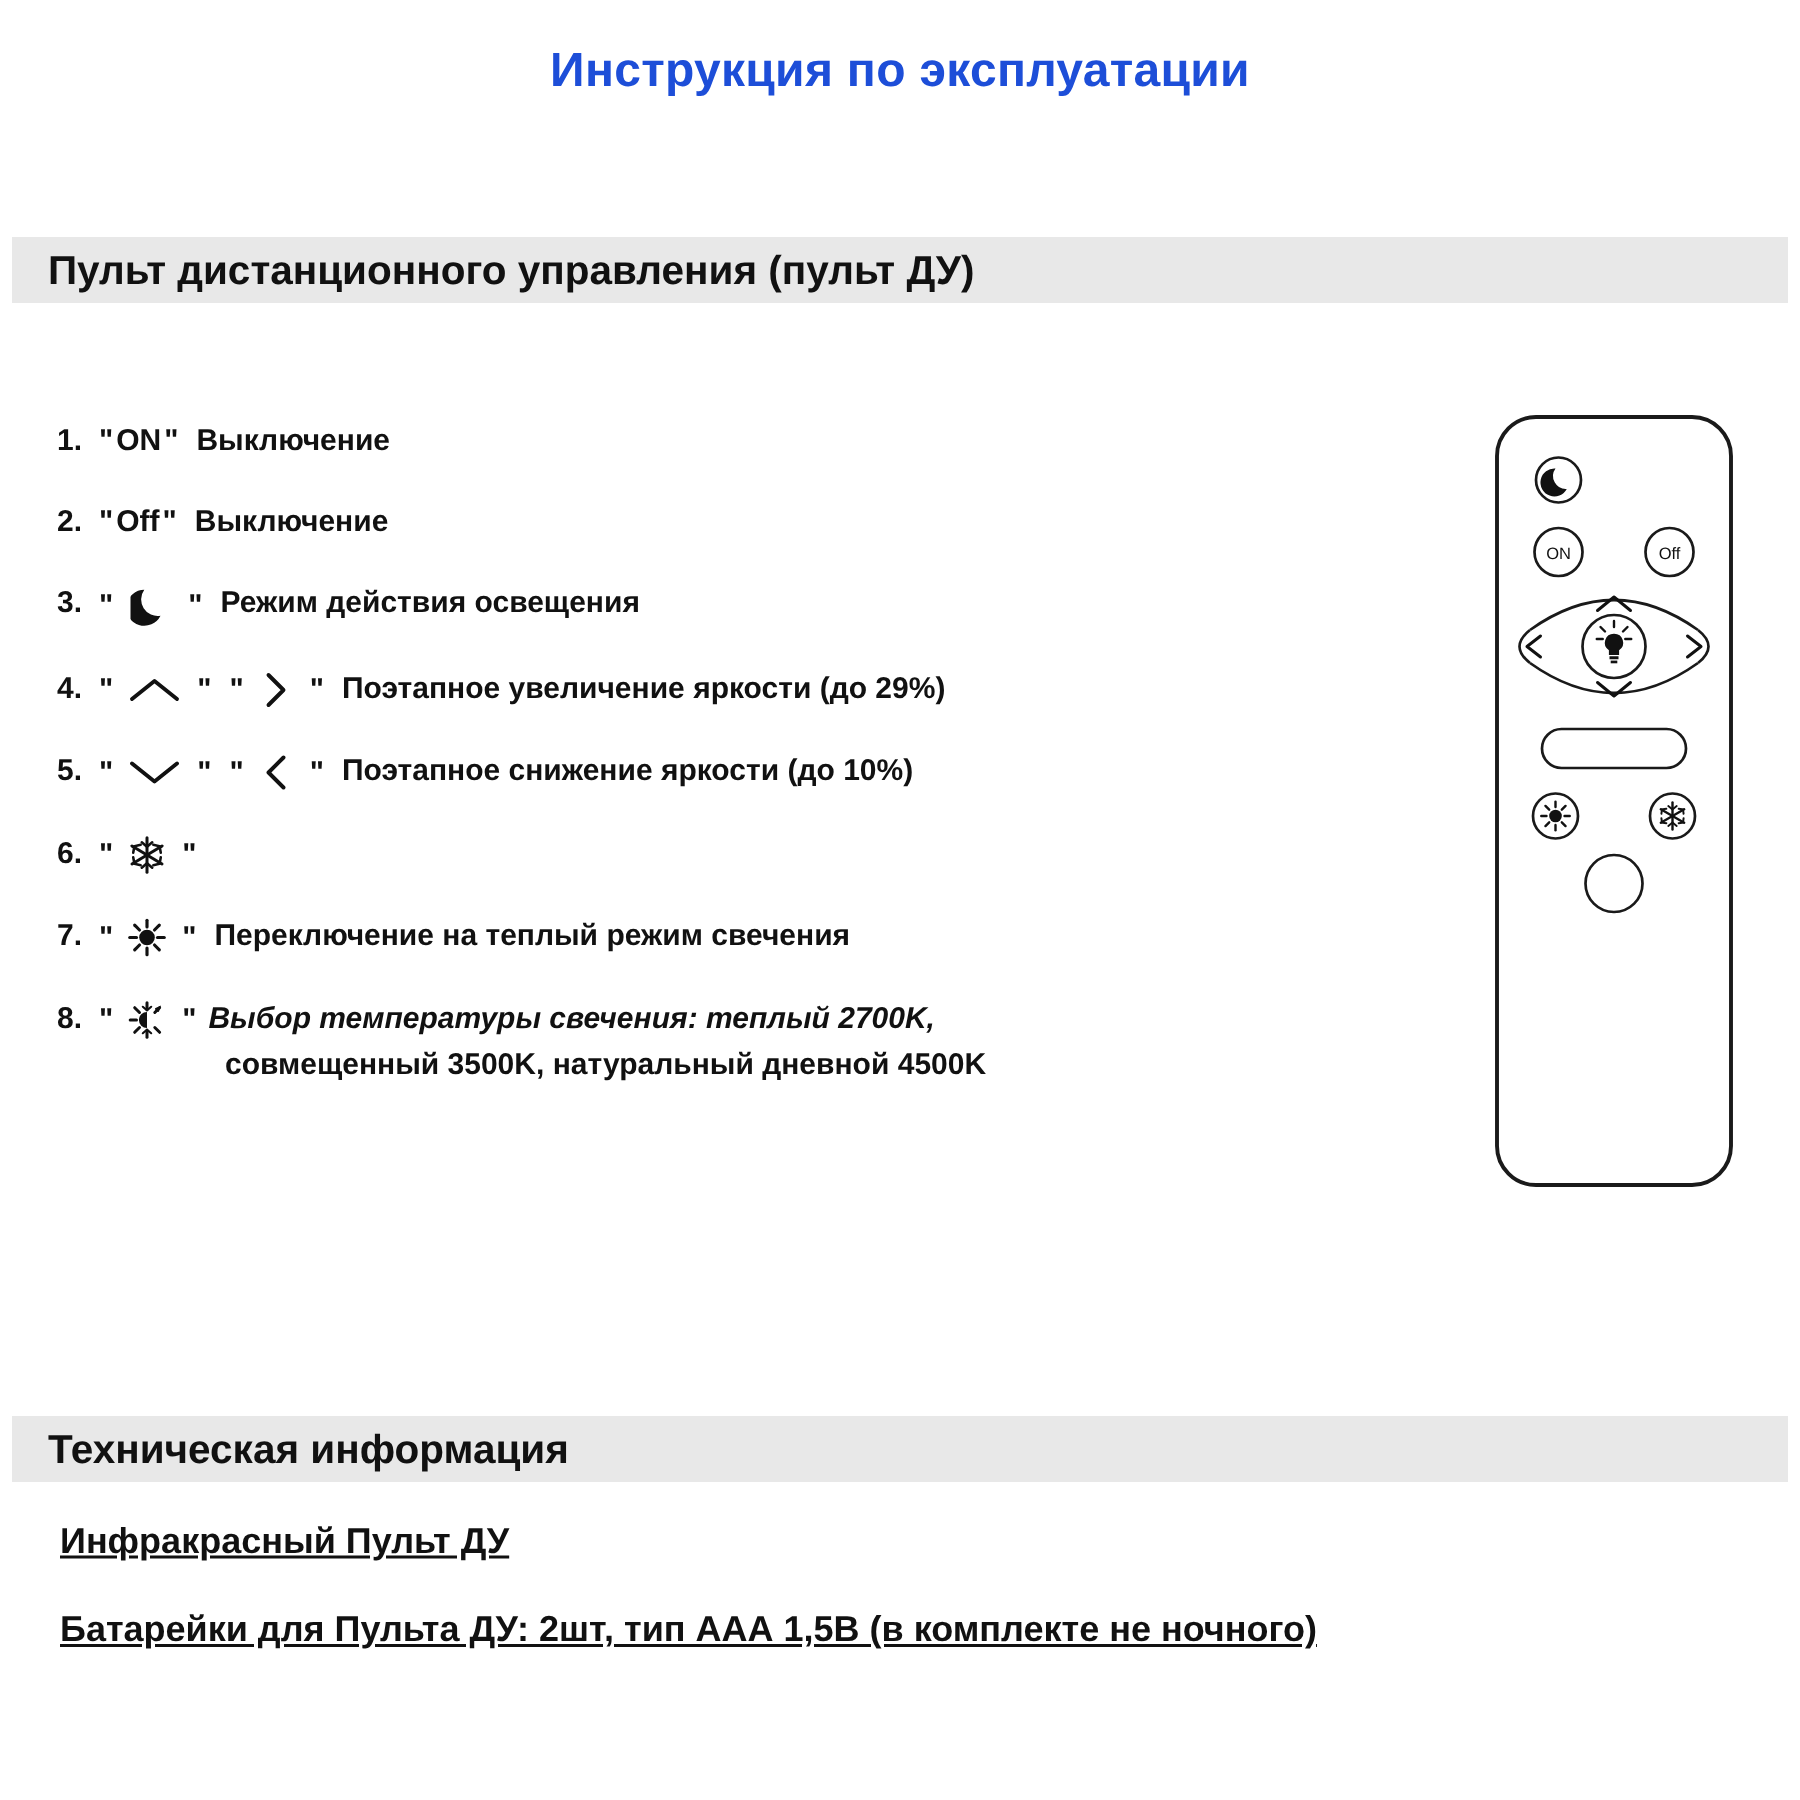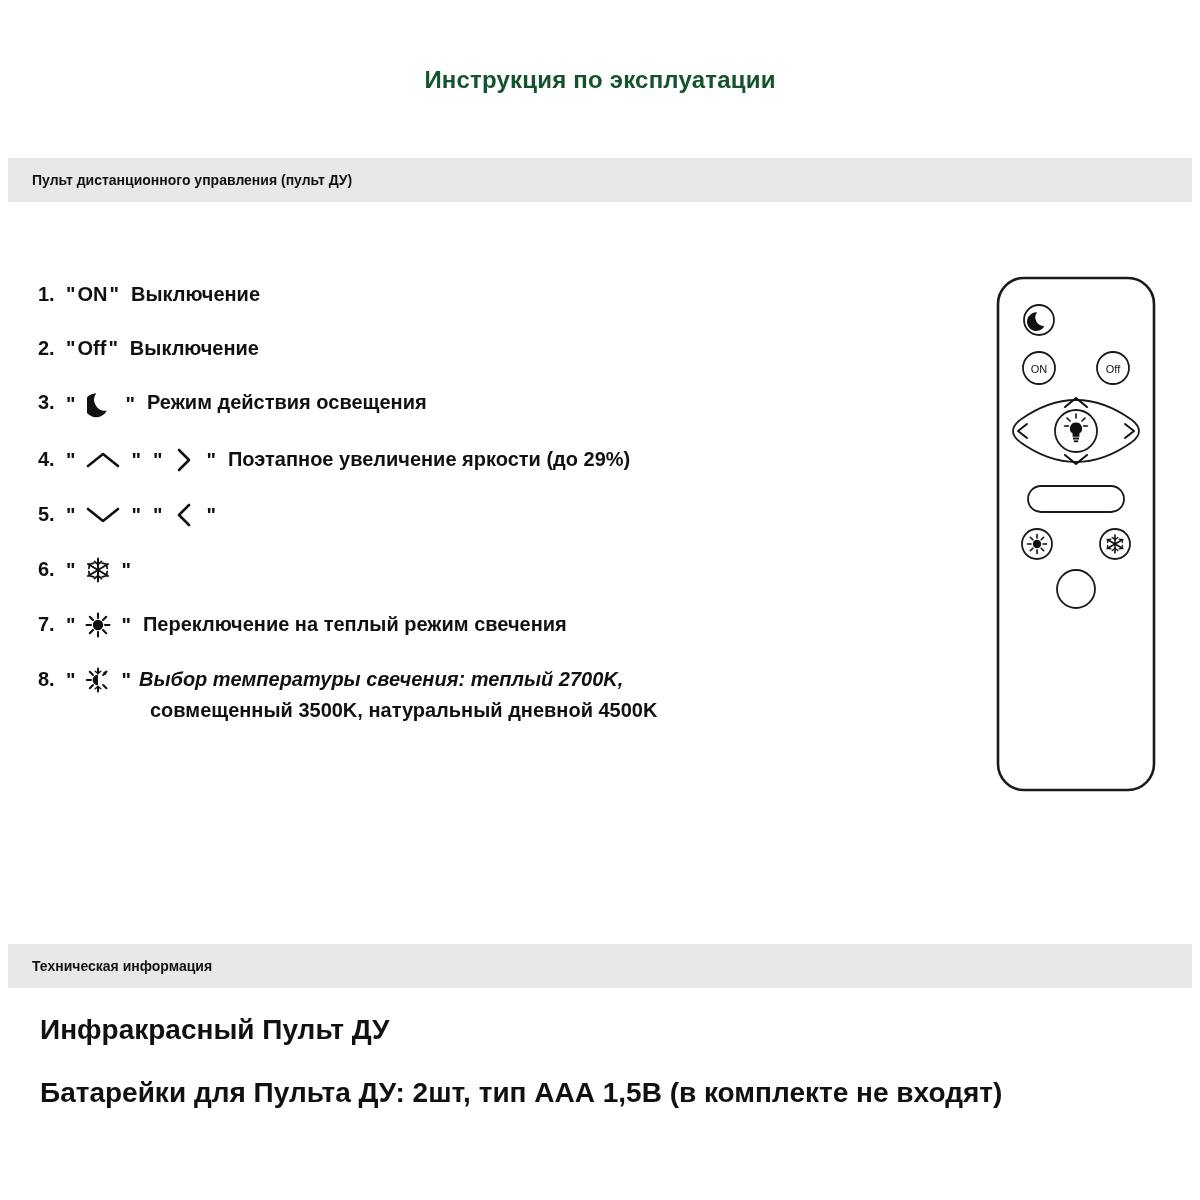--- a/index.html
+++ b/index.html
@@ -11,39 +11,39 @@
     width: 1200px;
     height: 1200px;
     font-family: "Liberation Sans", sans-serif;
     color: #111111;
     position: relative;
     overflow: hidden;
   }
 
   .page-title {
     text-align: center;
-    font-size: 24px;
+    font-size: 32px;
     font-weight: bold;
     letter-spacing: 0.2px;
     margin: 0;
-    padding-top: 66px;
-    color: #14532d;
+    padding-top: 28px;
+    color: #1d4ed8;
   }
 
   .band {
     position: absolute;
     left: 8px;
     right: 8px;
     height: 44px;
     background: #e8e8e8;
     display: flex;
     align-items: center;
   }
   .band-label {
-    font-size: 14px;
+    font-size: 27px;
     font-weight: bold;
     padding-left: 24px;
     color: #111;
   }
 
   #band-remote { top: 158px; }
   #band-tech   { top: 944px; }
 
   
   .list {
@@ -98,25 +98,26 @@
   }
 
   
   .tech {
     position: absolute;
     top: 1014px;
     left: 40px;
     right: 20px;
   }
   .tech p {
-    font-size: 28px;
+    font-size: 24px;
     font-weight: bold;
     margin: 0 0 31px 0;
     color: #111;
     white-space: nowrap;
+    text-decoration: underline;
   }
 </style>
 </head>
 <body>
 
 <h1 class="page-title">Инструкция по эксплуатации</h1>
 
 <div class="band" id="band-remote">
   <span class="band-label">Пульт дистанционного управления (пульт ДУ)</span>
 </div>
@@ -191,20 +192,21 @@
       <span class="q">"</span>
       <span style="width:8px;display:inline-block;"></span>
       <span class="q">"</span>
       <span class="g" style="padding:0 10px;">
         <svg width="20" height="26" viewBox="0 0 20 26">
           <polyline points="15,3 5,13 15,23" fill="none" stroke="#111" stroke-width="2.6" stroke-linecap="round" stroke-linejoin="round"></polyline>
         </svg>
       </span>
       <span class="q">"</span>
     </span>
+    <span class="txt">Поэтапное снижение яркости (до 10%)</span>
   </div>
 
   <div class="list-item">
     <span class="num">6.</span>
     <span class="sym-wrap">
       <span class="q">"</span>
       <span class="g" style="padding:0 8px;">
         <svg width="26" height="26" viewBox="0 0 26 26">
           <g stroke="#111" stroke-width="2" stroke-linecap="round">
             <line x1="13" y1="1.5" x2="13" y2="24.5"></line>
@@ -368,14 +370,14 @@
     </g>
   </svg>
 </div>
 
 <div class="band" id="band-tech">
   <span class="band-label">Техническая информация</span>
 </div>
 
 <div class="tech">
   <p>Инфракрасный Пульт ДУ</p>
-  <p>Батарейки для Пульта ДУ: 2шт, тип ААА 1,5В (в комплекте не входят)</p>
+  <p>Батарейки для Пульта ДУ: 2шт, тип ААА 1,5В (в комплекте не ночного)</p>
 </div>
 
 </body></html>

